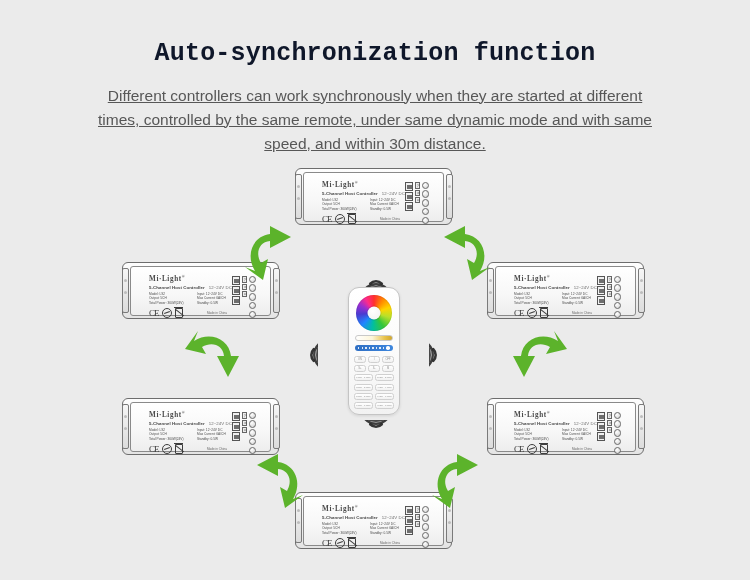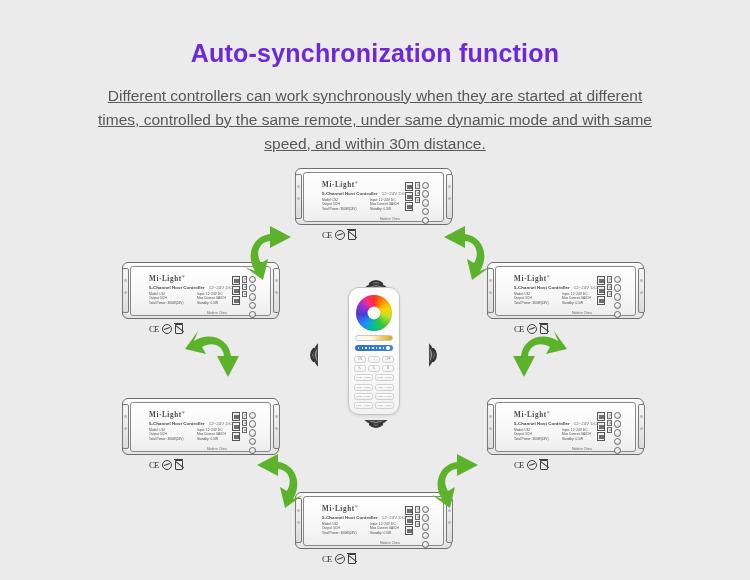--- a/index.html
+++ b/index.html
@@ -10,22 +10,23 @@
     overflow:hidden;
     position:relative;
   }
   .stage{position:relative;width:750px;height:580px;}
 
   
   .title{
     position:absolute;top:22px;left:0;width:750px;
     text-align:center;
     font-size:25px;
-    color:#6d28d9;
+    color:#0f172a;
     letter-spacing:.2px;
+    font-family:Liberation Mono, monospace;
   }
   .subtitle{
     position:absolute;top:68px;left:50%;transform:translateX(-50%);
     width:580px;
     text-align:center;
     font-size:15.5px;
     line-height:24px;
     color:#575757;
     text-decoration:underline;
   }
@@ -79,21 +80,21 @@
   .model .vv{font-weight:normal;color:#6a6a6a;margin-left:4px;}
   .spec{
     position:absolute;left:18px;top:25px;
     width:96px;
     display:flex;flex-wrap:wrap;
     font-size:3.2px;color:#4d4d4d;line-height:4.6px;
   }
   .spec span{width:50%;white-space:nowrap;overflow:hidden;}
   .certs{
     position:absolute;left:18px;top:41px;
-    display:flex;align-items:center;gap:3px;margin-top:16px;
+    display:flex;align-items:center;gap:3px;
   }
   .cert-ce{font-family:"Liberation Serif",serif;font-size:9px;color:#3d3d3d;letter-spacing:-1px;}
   .cert-circ{
     width:8px;height:8px;border:1px solid #3d3d3d;border-radius:50%;
     position:relative;
   }
   .cert-circ:after{
     content:"";position:absolute;left:1px;top:3px;width:6px;height:1px;background:#3d3d3d;
     transform:rotate(-20deg);
   }

